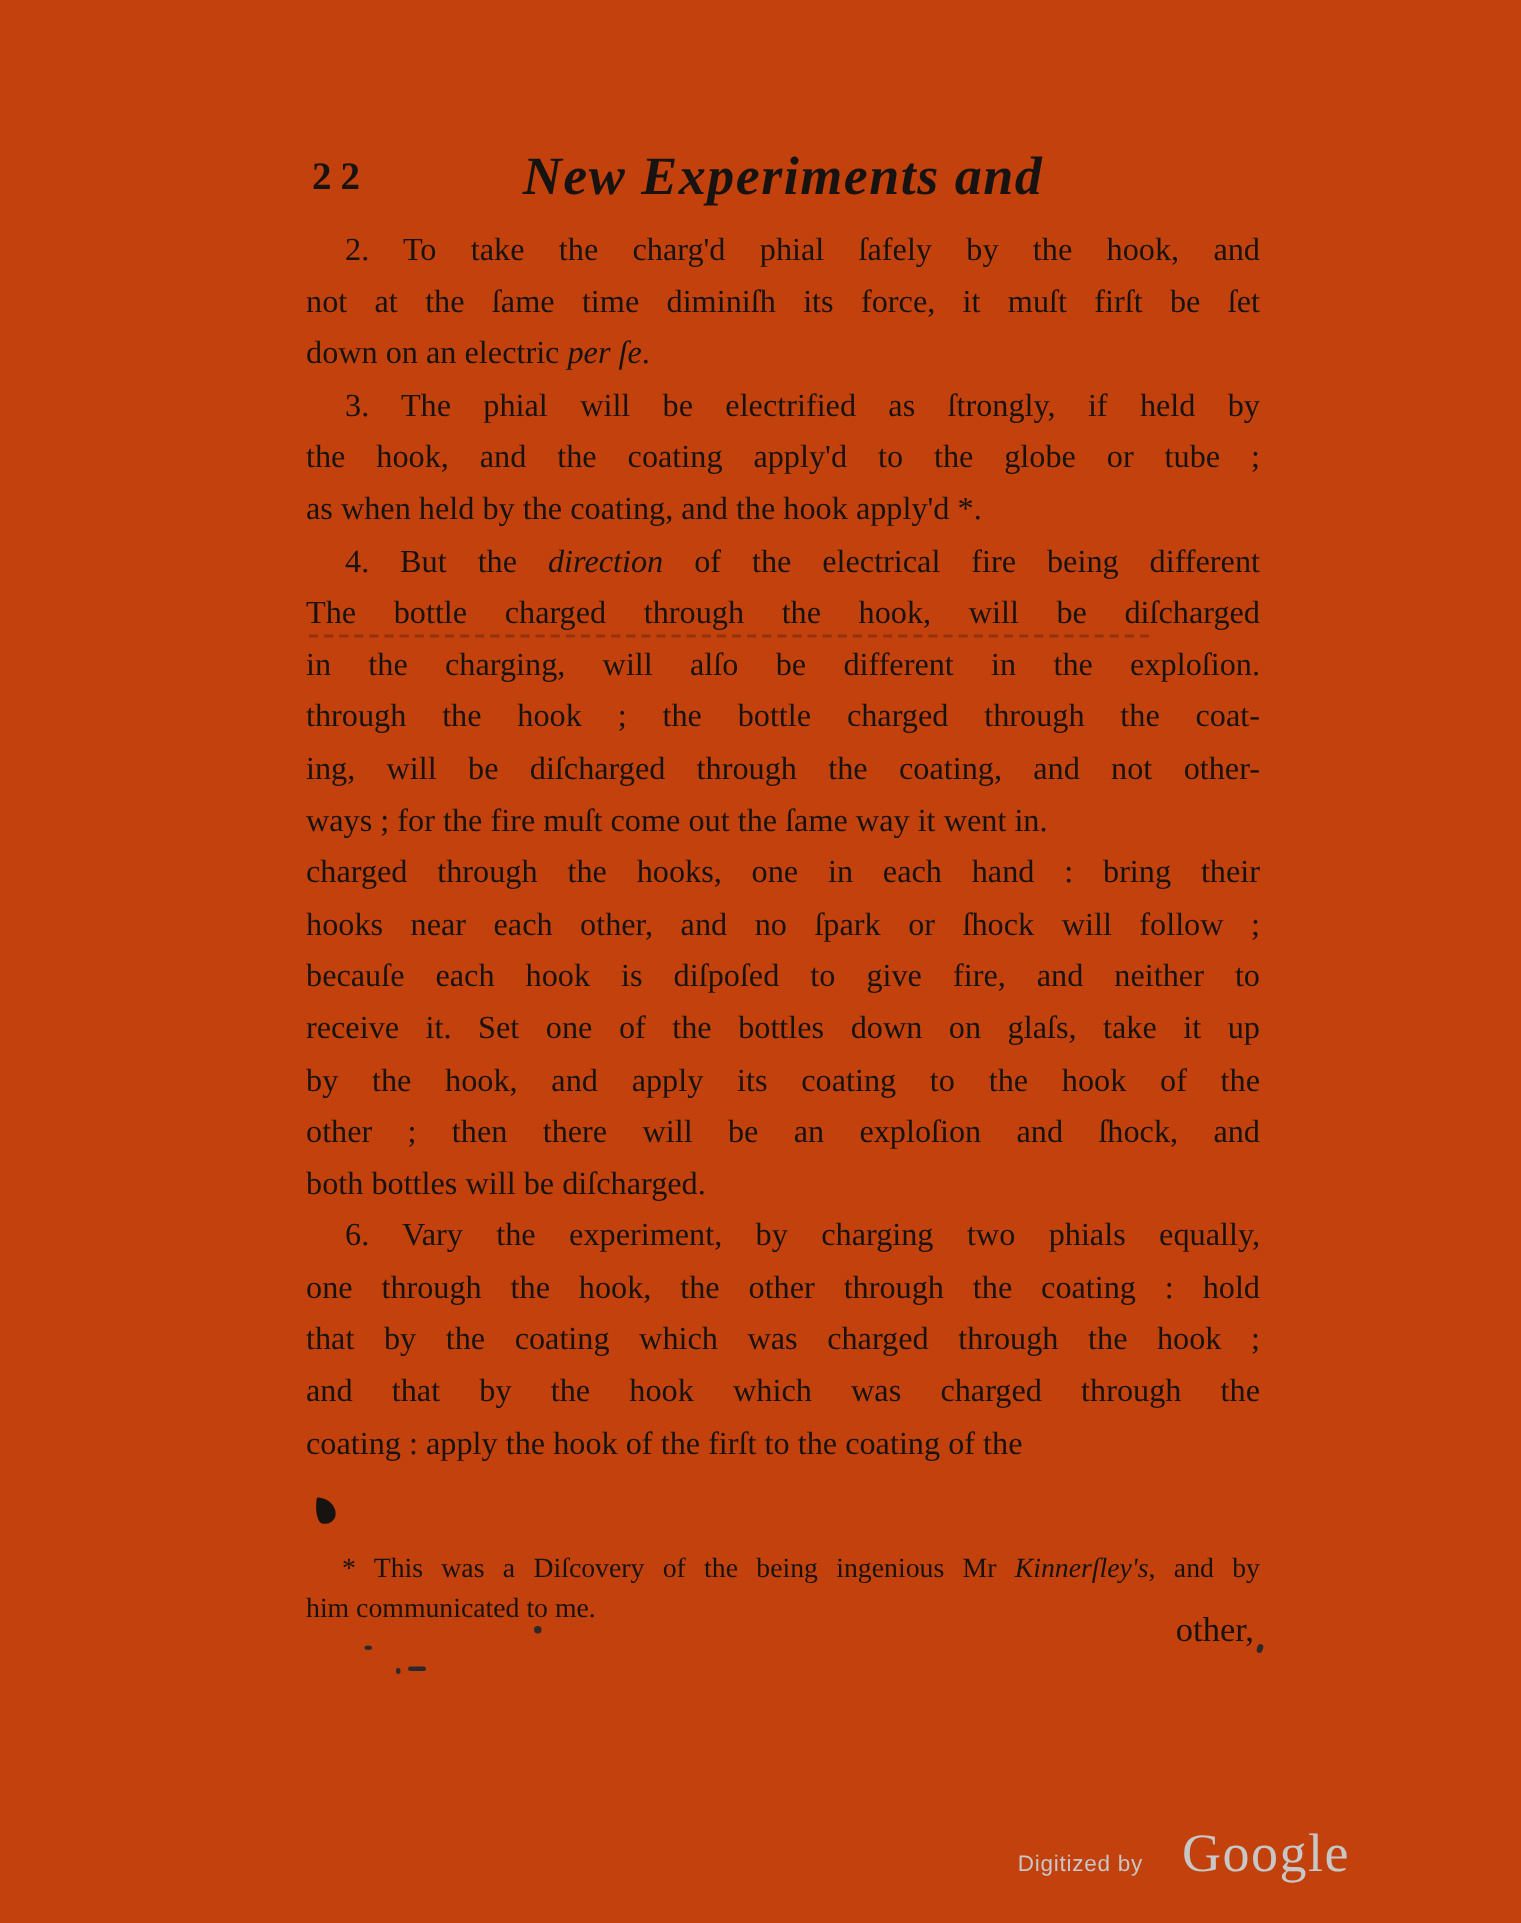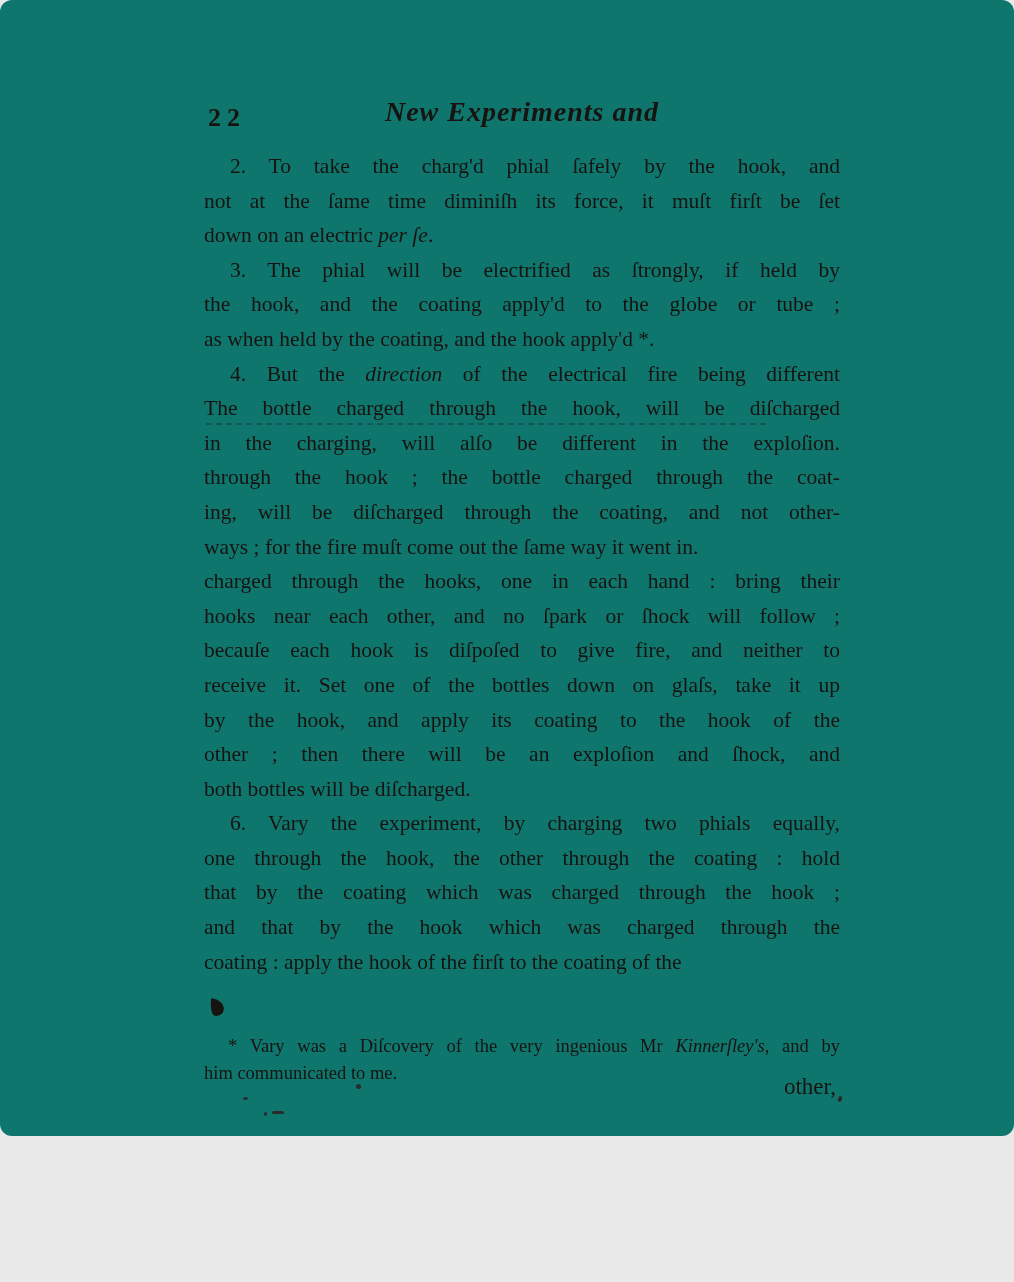--- a/index.html
+++ b/index.html
@@ -1,33 +1,32 @@
 <!DOCTYPE html>
 <html><head>
 <meta charset="utf-8">
 <style>
   html,body{margin:0;padding:0;background:#e9e9e9;}
   .page{
     position:relative;
-    width:1014px;height:1136px;
-    background:#0f766e;
+    width:1014px;height:1282px;
+    background:#c2410c;
     overflow:hidden;
     font-family:"Liberation Serif","DejaVu Serif",serif;
     color:#171310;
-    border-radius:12px;
   }
   .header-row{position:absolute;top:96px;left:204px;width:636px;height:44px;}
   .page-number{
     position:absolute;left:4px;top:7px;
     font-size:26px;font-weight:700;letter-spacing:6px;
   }
   .running-header{
     position:absolute;left:0;top:0;width:100%;
     text-align:center;
-    font-size:28px;font-style:italic;font-weight:700;
+    font-size:36px;font-style:italic;font-weight:700;
     letter-spacing:1px;
   }
   .body-text{
     position:absolute;top:149px;left:204px;width:636px;
     font-size:21.5px;line-height:34.6px;
   }
   .line{white-space:nowrap;}
   .line.j{
     white-space:normal;
     text-align:justify;
@@ -120,21 +119,21 @@
         <div class="line j"><span>that by the coating which was charged through the hook ;</span></div>
         <div class="line j"><span>and that by the hook which was charged through the</span></div>
         <div class="line"><span>coating :  apply the hook of the firſt to the coating of the</span></div>
       </div>
     </div>
 
   <div class="bleed-dashes"></div>
   <div class="ink-blot"></div>
 
   <div class="footnote">
-      <div class="line j ind"><span>*  Vary was a Diſcovery of the very ingenious Mr </span><span class="it">Kinnerſley's</span><span>, and by</span></div>
+      <div class="line j ind"><span>*  This was a Diſcovery of the being ingenious Mr </span><span class="it">Kinnerſley's</span><span>, and by</span></div>
       <div class="line"><span>him communicated to me.</span></div>
     </div>
 
   <div class="catchword">other,</div>
 
   <span class="speck s1"></span>
   <span class="speck s2"></span>
   <span class="speck s3"></span>
   <span class="speck s4"></span>
   <span class="speck s5"></span>

